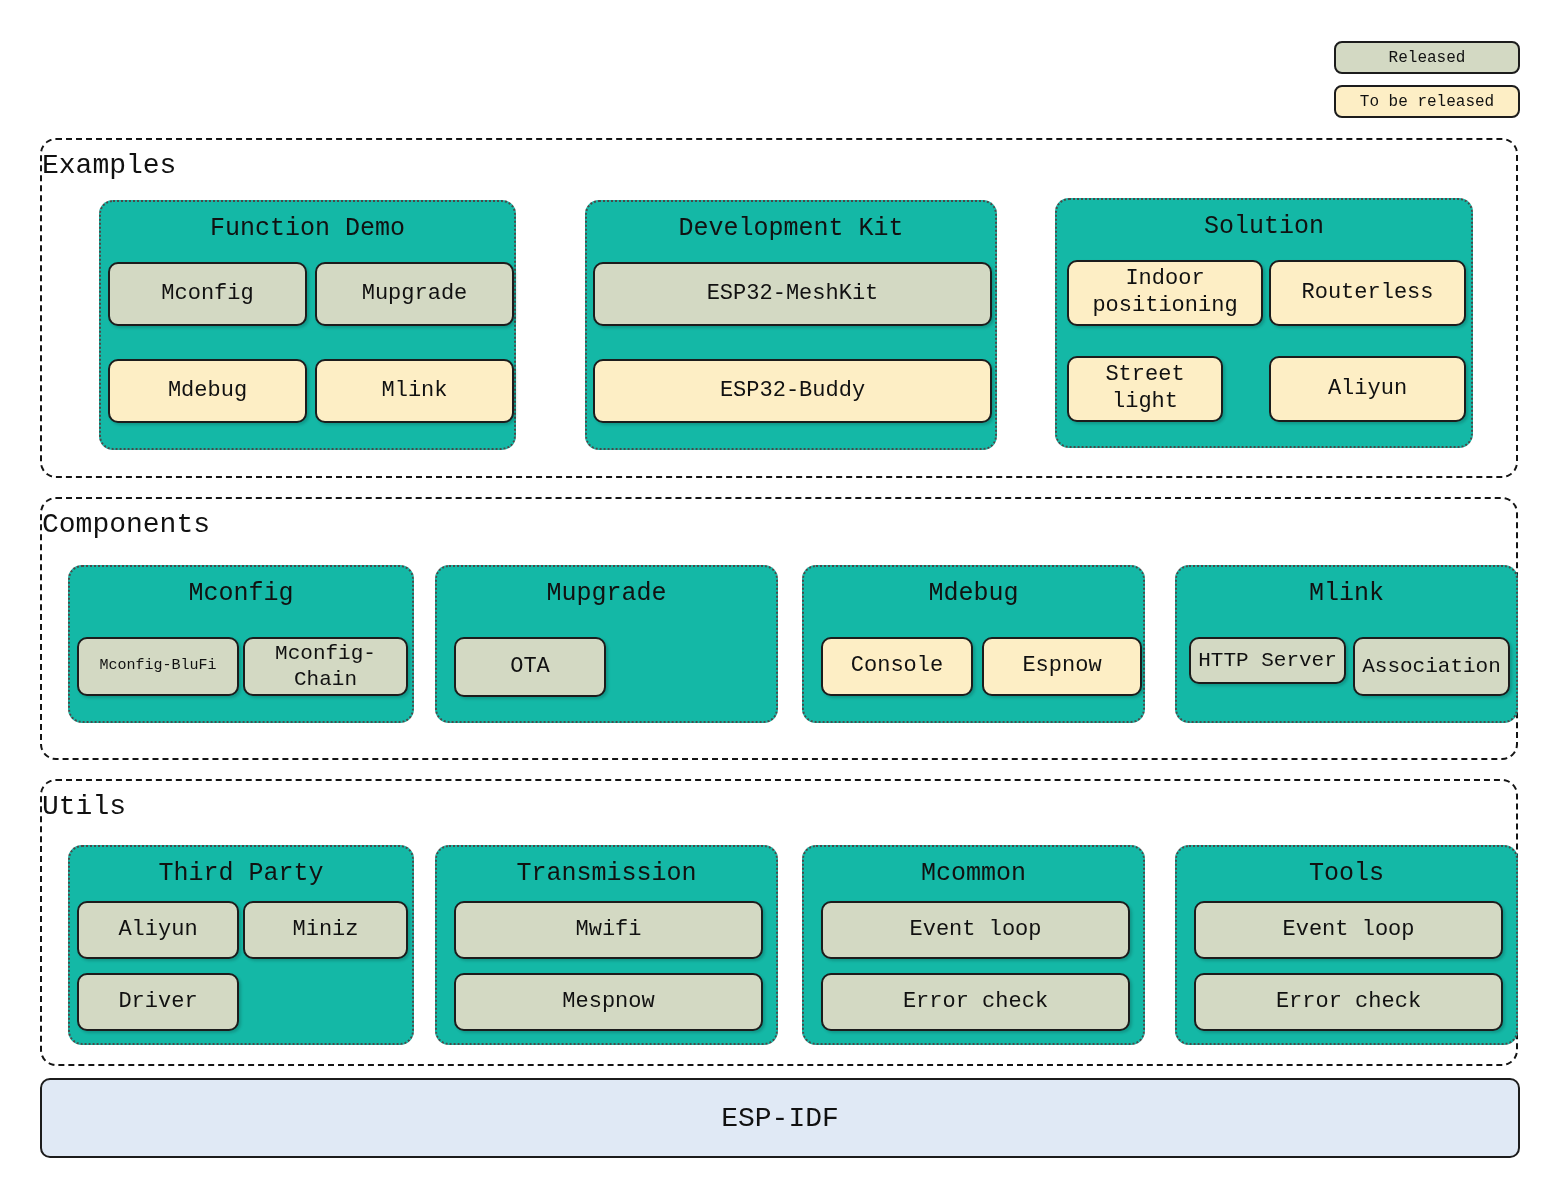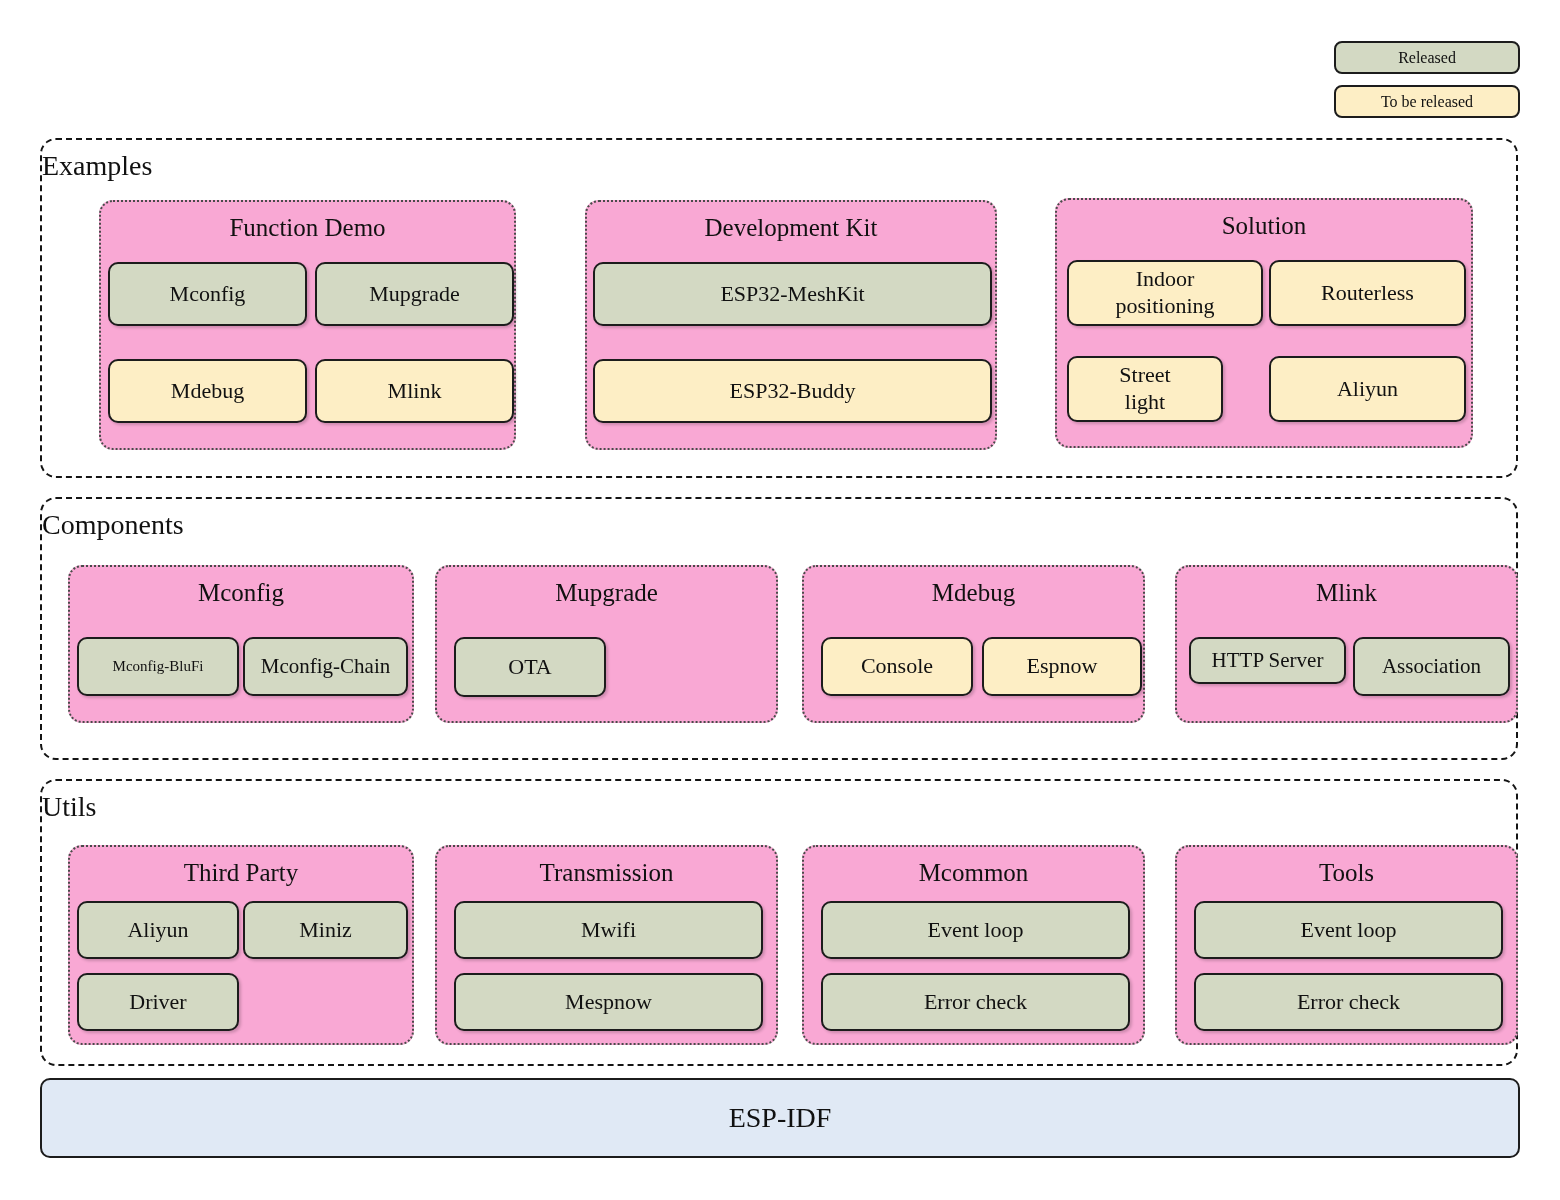--- a/index.html
+++ b/index.html
@@ -1,24 +1,24 @@
 <!DOCTYPE html>
 <html><head>
 <meta charset="utf-8">
 <style>
   html,body{margin:0;padding:0;background:#ffffff}
   *{box-sizing:border-box}
   .board{position:relative;width:1560px;height:1200px;background:#ffffff;
-         font-family:Liberation Serif, serif;color:#111;overflow:hidden}
+         font-family:Liberation Mono, monospace;color:#111;overflow:hidden}
 
   
   .lbox{position:absolute;border:2px solid #1c1c1c;border-radius:8px;
         display:flex;align-items:center;justify-content:center;font-size:16px}
   .section{position:absolute;border:2px dashed #141414;border-radius:16px;background:#fff}
-  .group{position:absolute;border:2px dotted #4a4a4a;border-radius:14px;background:#f9a8d4}
+  .group{position:absolute;border:2px dotted #4a4a4a;border-radius:14px;background:#14b8a6}
   .sec-title{position:absolute;left:0;right:0;top:10px;text-align:left;font-size:28px}
   .grp-title{position:absolute;left:0;right:0;top:12px;text-align:center;font-size:25px}
   .box{position:absolute;border:2px solid #1c1c1c;border-radius:10px;
        display:flex;align-items:center;justify-content:center;text-align:center;
        font-size:22px;line-height:1.22;box-shadow:2px 2px 3px rgba(0,0,0,0.18)}
   .released{background:#d3d9c3}
   .tbr{background:#fdeec5}
 
   
   .lg1{left:1334px;top:41px;width:186px;height:33px}

